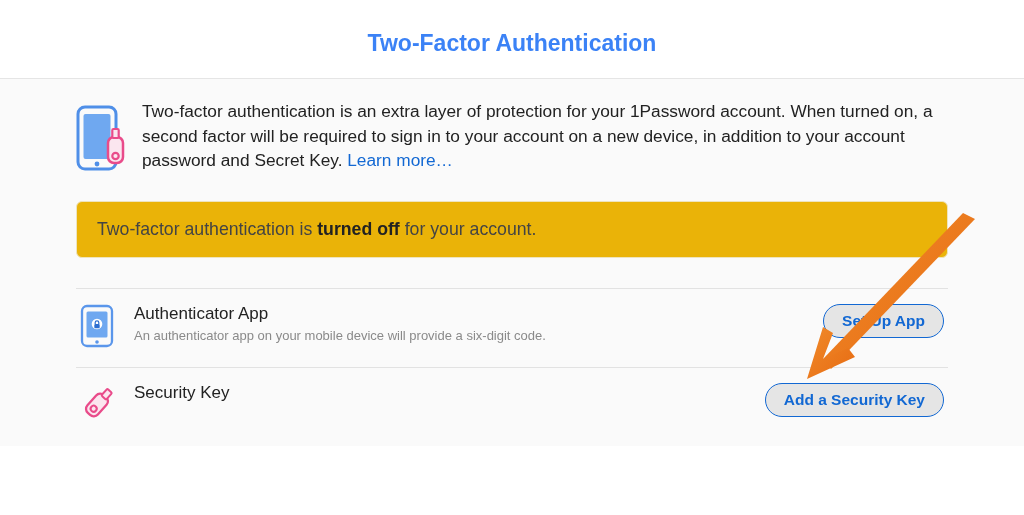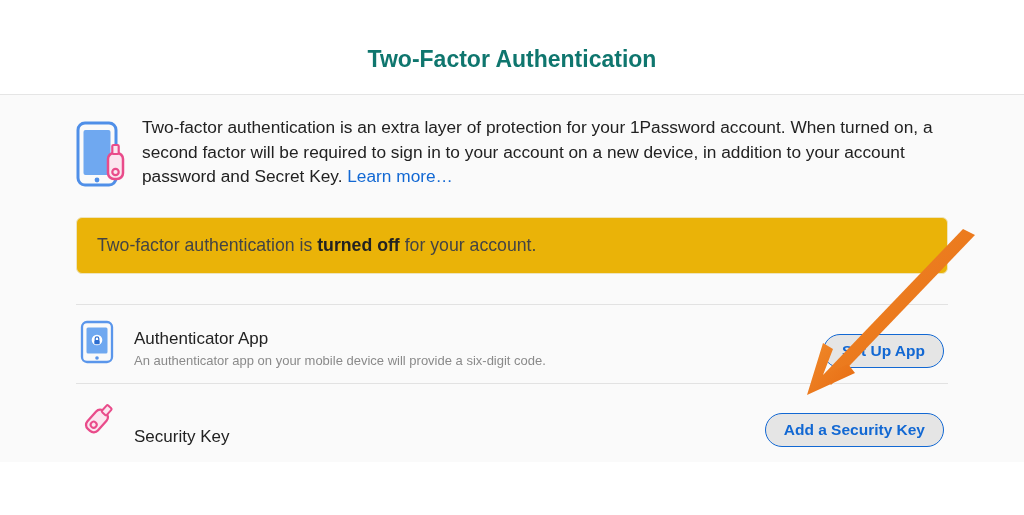--- a/index.html
+++ b/index.html
@@ -9,25 +9,25 @@
     font-family: -apple-system, BlinkMacSystemFont, "Segoe UI", Helvetica, Arial, sans-serif;
     color: #222;
   }
   .page-header {
     height: 79px;
     text-align: center;
     border-bottom: 1px solid #e5e5e5;
     background: #fff;
   }
   .page-header h1 {
-    margin: 16px;
+    margin: 0;
     padding-top: 30px;
     font-size: 23px;
     font-weight: 700;
-    color: #0f766e;
+    color: #3b82f6;
   }
   .content {
     background: #fafafa;
     padding: 20px 76px 0 76px;
     position: relative;
   }
   .intro { display: flex; gap: 14px; margin-bottom: 24px; }
   .intro-icon { flex: 0 0 52px; padding-top: 6px; }
   .intro-text { font-size: 17.3px; line-height: 1.42; color: #222; }
   .intro-text a { color: #1268d3; text-decoration: none; }
@@ -40,21 +40,21 @@
     font-size: 17.7px;
     color: #444;
     margin-bottom: 30px;
   }
   .status-banner b { font-weight: 700; color: #222; }
 
   .section-title { font-size: 20.5px; font-weight: 700; margin: 0 0 12px 2px; }
 
   .option-row {
     display: flex;
-    align-items: flex-end;
+    align-items: flex-start;
     padding: 15px 4px 15px 4px;
     border-top: 1px solid #e2e2e2;
   }
   .option-row:last-child { border-bottom: 1px solid #e2e2e2; }
   .option-icon { width: 36px; flex: 0 0 36px; margin-right: 18px; }
   .option-text { flex: 1; }
   .option-title { font-size: 17px; font-weight: 500; color: #222; line-height: 1.15; }
   .option-desc  { font-size: 13px; color: #8a8a8a; margin-top: 4px; }
   .pill-btn {
     border: 1.6px solid #1268d3;

